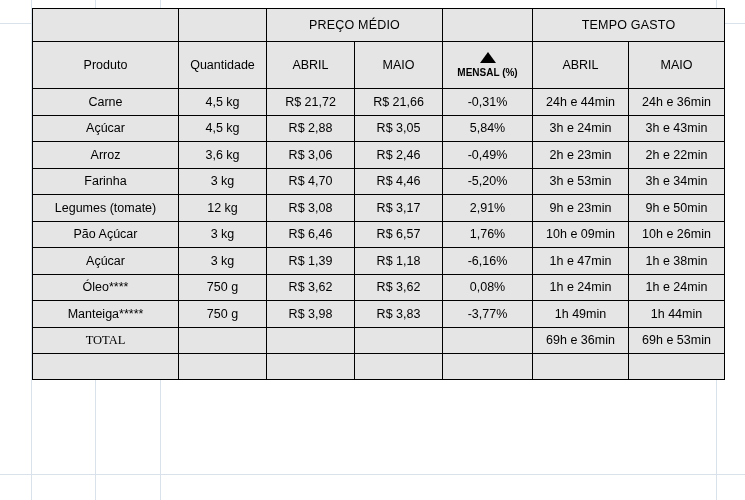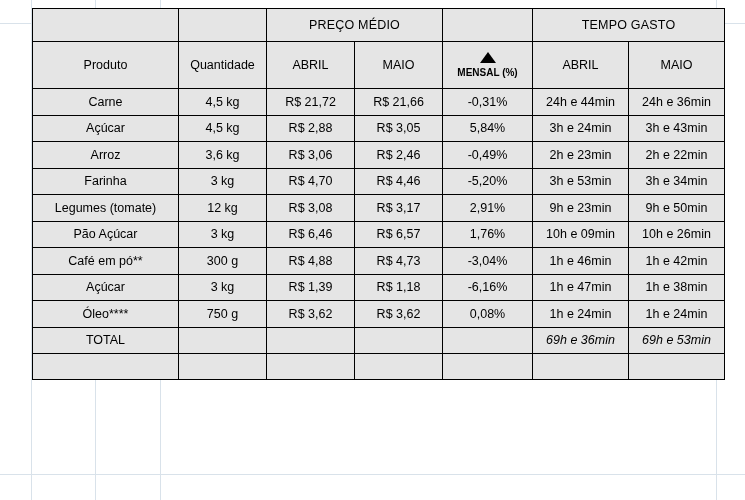--- a/index.html
+++ b/index.html
@@ -66,24 +66,24 @@
     font-weight: bold;
     font-size: 12.5px;
   }
   td.qty {
     font-weight: bold;
     font-size: 12.5px;
   }
   td.num { font-size: 12.5px; }
   td.total-lbl {
     font-weight: bold;
+    font-family: Liberation Serif, serif;
   }
   td.total-val {
     font-weight: bold;
-    font-style: italic;
   }
   .arrow-wrap {
     display: block;
     line-height: 1;
     margin-bottom: 2px;
   }
   .tri {
     display: inline-block;
     width: 0; height: 0;
     border-left: 8px solid transparent;
@@ -188,46 +188,46 @@
       <tr class="body-row">
         <td class="prod">Pão Açúcar</td>
         <td class="qty">3 kg</td>
         <td class="num">R$ 6,46</td>
         <td class="num">R$ 6,57</td>
         <td class="num">1,76%</td>
         <td class="num">10h e 09min</td>
         <td class="num">10h e 26min</td>
       </tr>
       <tr class="body-row">
-        <td class="prod">Café em pó**</td>
-        <td class="qty">300 g</td>
-        <td class="num">R$ 4,88</td>
-        <td class="num">R$ 4,73</td>
-        <td class="num">-3,04%</td>
-        <td class="num">1h e 46min</td>
-        <td class="num">1h e 42min</td>
-      </tr>
-      <tr class="body-row">
         <td class="prod">Açúcar</td>
         <td class="qty">3 kg</td>
         <td class="num">R$ 1,39</td>
         <td class="num">R$ 1,18</td>
         <td class="num">-6,16%</td>
         <td class="num">1h e 47min</td>
         <td class="num">1h e 38min</td>
       </tr>
       <tr class="body-row">
         <td class="prod">Óleo****</td>
         <td class="qty">750 g</td>
         <td class="num">R$ 3,62</td>
         <td class="num">R$ 3,62</td>
         <td class="num">0,08%</td>
         <td class="num">1h e 24min</td>
         <td class="num">1h e 24min</td>
       </tr>
+      <tr class="body-row">
+        <td class="prod">Manteiga*****</td>
+        <td class="qty">750 g</td>
+        <td class="num">R$ 3,98</td>
+        <td class="num">R$ 3,83</td>
+        <td class="num">-3,77%</td>
+        <td class="num">1h 49min</td>
+        <td class="num">1h 44min</td>
+      </tr>
 
       <tr class="body-row">
         <td class="total-lbl">TOTAL</td>
         <td></td>
         <td></td>
         <td></td>
         <td></td>
         <td class="total-val">69h e 36min</td>
         <td class="total-val">69h e 53min</td>
       </tr>

